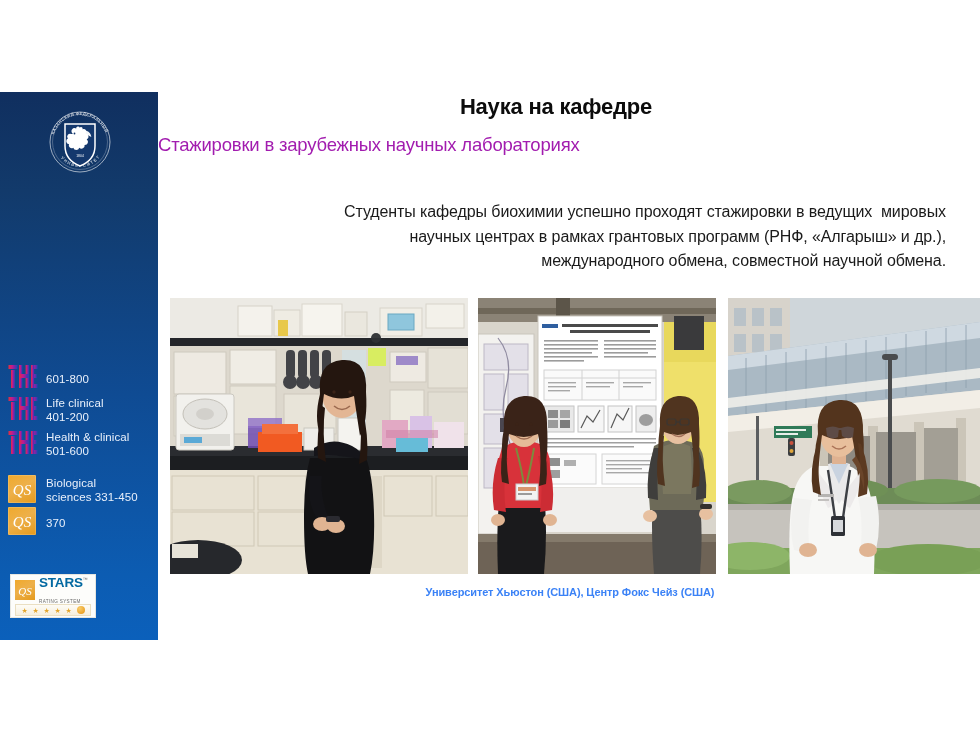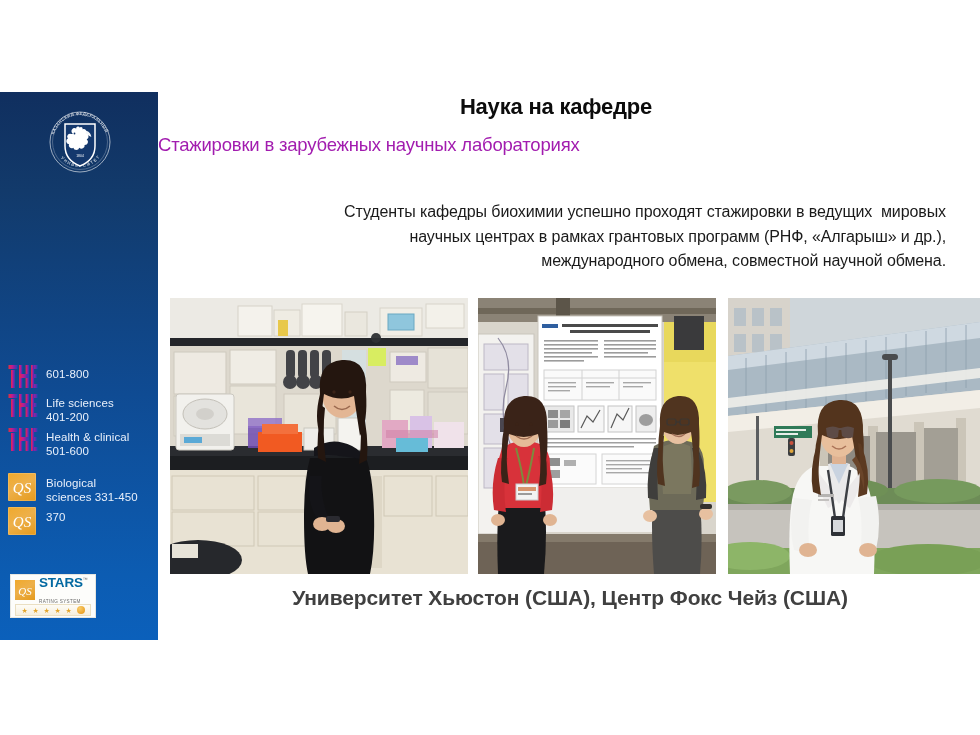--- a/index.html
+++ b/index.html
@@ -48,21 +48,21 @@
 
   
   .rank-list {
     position: absolute;
     left: 8px;
     top: 272px;
     width: 150px;
   }
   .rank-row {
     display: flex;
-    align-items: flex-start;
+    align-items: center;
     margin-bottom: 3px;
   }
 
   .the-logo {
     width: 30px;
     height: 26px;
     flex: 0 0 30px;
     margin-right: 8px;
     position: relative;
   }
@@ -220,23 +220,23 @@
   #photo-lab      { left: 0px;   width: 298px; }
   #photo-poster   { left: 308px; width: 238px; }
   #photo-building { left: 558px; width: 252px; }
 
   .caption {
     position: absolute;
     left: 12px;
     top: 494px;
     width: 800px;
     text-align: center;
-    font-size: 21px;
+    font-size: 11px;
     font-weight: bold;
-    color: #404040;
+    color: #3b82f6;
     letter-spacing: -0.1px;
   }
 </style>
 </head>
 <body>
 
 <div class="slide">
 
   <div class="brand-rail">
 
@@ -314,21 +314,21 @@
               <rect x="17.6" y="1" width="3.4" height="23"></rect>
               <rect x="11" y="10" width="10" height="4"></rect>
               <rect x="23" y="1" width="6.5" height="4"></rect>
               <rect x="23" y="10" width="5.6" height="4"></rect>
               <rect x="23" y="20" width="6.5" height="4"></rect>
               <rect x="23" y="1" width="3.2" height="23"></rect>
             </g>
           </svg>
         </span>
         <span class="rank-text">
-          <span class="ln">Life  sciences</span>
+          <span class="ln">Life  clinical</span>
           <span class="ln">401-200</span>
         </span>
       </div>
 
       <div class="rank-row">
         <span class="the-logo">
           <svg viewBox="0 0 30 26" aria-hidden="true">
             <g fill="url(#theGrad)">
               <rect x="0.5" y="1" width="9" height="4"></rect>
               <rect x="3" y="6" width="4" height="18"></rect>

